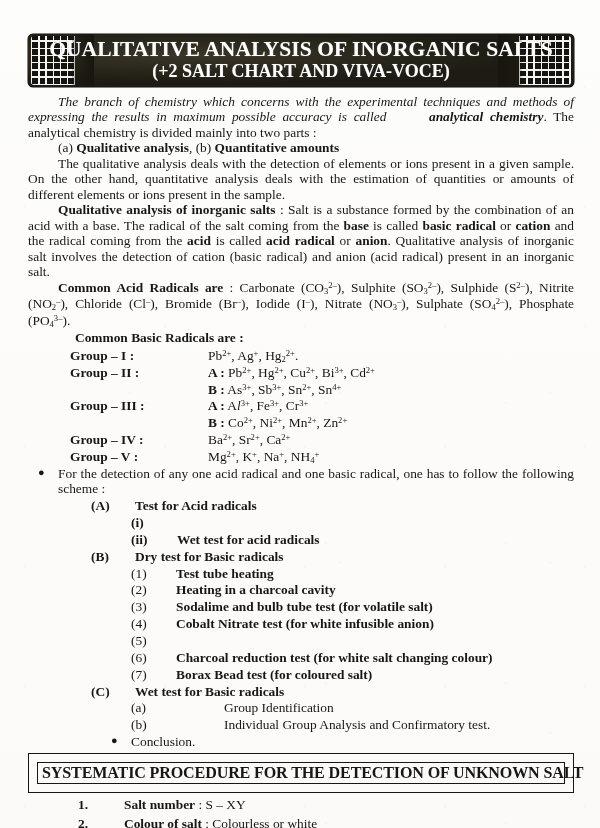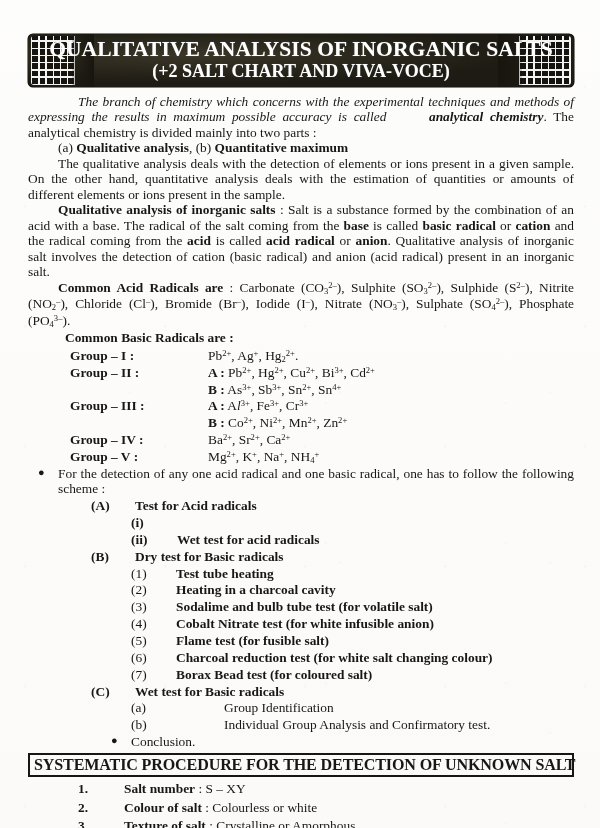--- a/index.html
+++ b/index.html
@@ -104,21 +104,21 @@
     font-size: 13.4px;
     line-height: 1.155;
     text-align: justify;
     color: #171717;
   }
   p.para {
     margin: 0;
     text-indent: 30px;
     text-align: justify;
   }
-  .it { font-style: italic; margin-left: 20px; }
+  .it { font-style: italic; }
   .bi { font-style: italic; font-weight: bold; margin-left: 36px; }
   b, .b { font-weight: bold; }
   sub { font-size: 0.64em; vertical-align: -0.22em; }
   sup { font-size: 0.64em; vertical-align: 0.42em; }
   .center-line { text-indent: 38px; }
 
   
   .groups {
     margin: 2px 0 0 0;
     border-collapse: collapse;
@@ -130,21 +130,21 @@
     line-height: 1.2;
   }
   .groups td.g-label {
     font-weight: bold;
     white-space: nowrap;
     padding-left: 42px;
     padding-right: 6px;
     width: 118px;
   }
   .groups td.g-val { padding-left: 14px; white-space: nowrap; }
-  .sub-head { font-weight: bold; margin-left: 37px; }
+  .sub-head { font-weight: bold; margin-left: 47px; }
 
   
   .bullet-row {
     position: relative;
     padding-left: 30px;
     text-align: justify;
     line-height: 1.16;
   }
   .bullet-row .dot {
     position: absolute;
@@ -180,21 +180,21 @@
     position: absolute;
     left: 83px;
     top: 0.05em;
     font-size: 11px;
   }
 
   
   .proc-box {
     margin-top: 3px;
     border: 1px solid #161616;
-    padding: 0;
+    padding: 8px;
   }
   .proc-box-inner {
     border: 1.4px solid #161616;
     padding: 1px 4px 2px 4px;
     text-align: center;
   }
   .proc-title {
     font-weight: bold;
     font-size: 16.1px;
     letter-spacing: -0.15px;
@@ -231,21 +231,21 @@
       <div class="banner-text">
         <div class="banner-line1">QUALITATIVE ANALYSIS OF INORGANIC SALTS</div>
         <div class="banner-line2">(+2 SALT CHART AND VIVA-VOCE)</div>
       </div>
     </div>
 
     <div class="body-area">
 
       <p class="para"><span class="it">The branch of chemistry which concerns with the experimental techniques and methods of expressing the results in maximum possible accuracy is called </span><span class="bi">analytical chemistry</span><span>. The analytical chemistry is divided mainly into two parts :</span></p>
 
-      <p class="para center-line"><span>(a) </span><b>Qualitative analysis</b><span>, (b) </span><b>Quantitative maximum</b></p>
+      <p class="para center-line"><span>(a) </span><b>Qualitative analysis</b><span>, (b) </span><b>Quantitative amounts</b></p>
 
       <p class="para">The qualitative analysis deals with the detection of elements or ions present in a given sample. On the other hand, quantitative analysis deals with the estimation of quantities or amounts of different elements or ions present in the sample.</p>
 
       <p class="para"><b>Qualitative analysis of inorganic salts</b><span> : Salt is a substance formed by the combination of an acid with a base. The radical of the salt coming from the </span><b>base</b><span> is called </span><b>basic radical</b><span> or </span><b>cation</b><span> and the radical coming from the </span><b>acid</b><span> is called </span><b>acid radical</b><span> or </span><b>anion</b><span>. Qualitative analysis of inorganic salt involves the detection of cation (basic radical) and anion (acid radical) present in an inorganic salt.</span></p>
 
       <p class="para"><b>Common Acid Radicals are</b><span id="acid-radicals-list"> : <span>Carbonate (CO<sub>3</sub><sup>2–</sup>)</span>, <span>Sulphite (SO<sub>3</sub><sup>2–</sup>)</span>, <span>Sulphide (S<sup>2–</sup>)</span>, <span>Nitrite (NO<sub>2</sub><sup>–</sup>)</span>, <span>Chloride (Cl<sup>–</sup>)</span>, <span>Bromide (Br<sup>–</sup>)</span>, <span>Iodide (I<sup>–</sup>)</span>, <span>Nitrate (NO<sub>3</sub><sup>–</sup>)</span>, <span>Sulphate (SO<sub>4</sub><sup>2–</sup>)</span>, <span>Phosphate (PO<sub>4</sub><sup>3–</sup>)</span>.</span></p>
 
       <div class="sub-head">Common Basic Radicals are :</div>
 
       <table class="groups" id="groups-table">
@@ -312,21 +312,20 @@
           <div class="scheme-row lvl-n">
             <span class="marker">(3)</span>
             <span class="txt">Sodalime and bulb tube test (for volatile salt)</span>
           </div>
           <div class="scheme-row lvl-n">
             <span class="marker">(4)</span>
             <span class="txt">Cobalt Nitrate test (for white infusible anion)</span>
           </div>
           <div class="scheme-row lvl-n">
             <span class="marker">(5)</span>
-            <span class="txt">Flame test (for fusible salt)</span>
           </div>
           <div class="scheme-row lvl-n">
             <span class="marker">(6)</span>
             <span class="txt">Charcoal reduction test (for white salt changing colour)</span>
           </div>
           <div class="scheme-row lvl-n">
             <span class="marker">(7)</span>
             <span class="txt">Borax Bead test (for coloured salt)</span>
           </div>
           <div class="scheme-row lvl-a">

